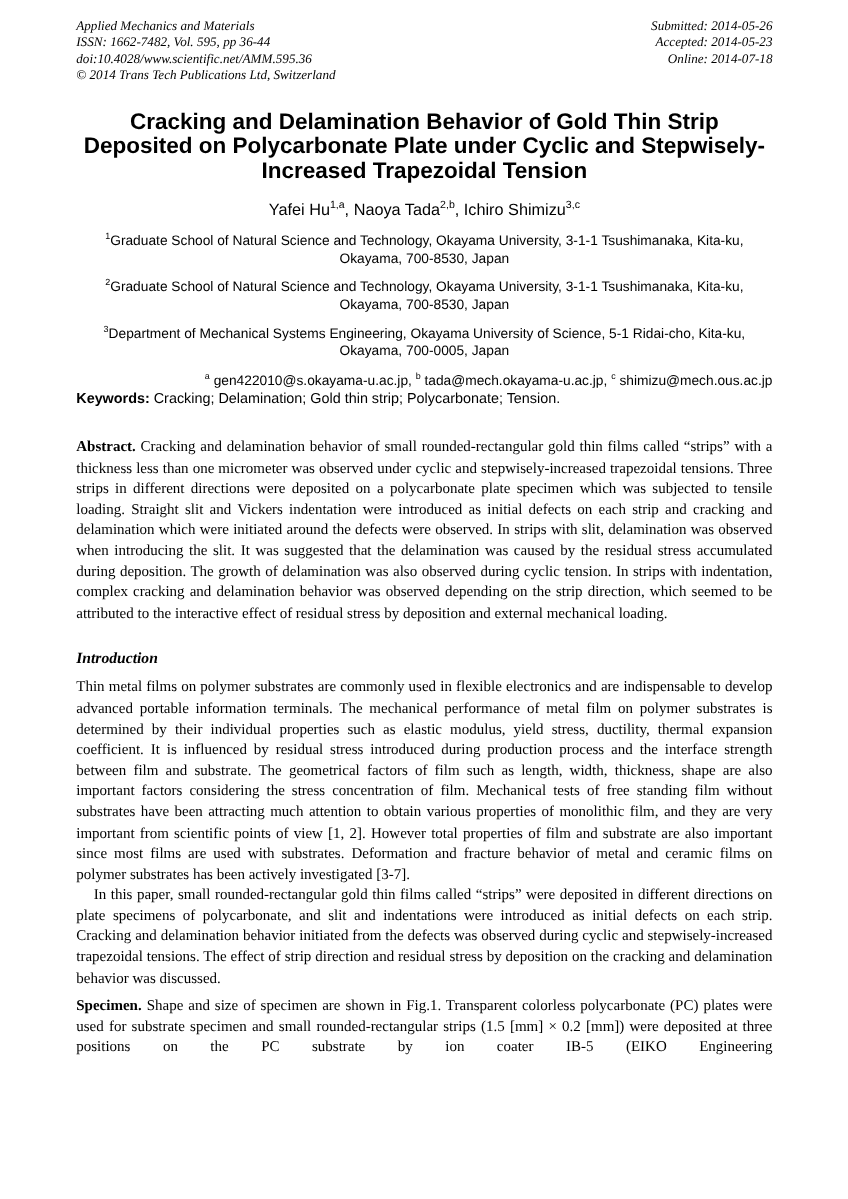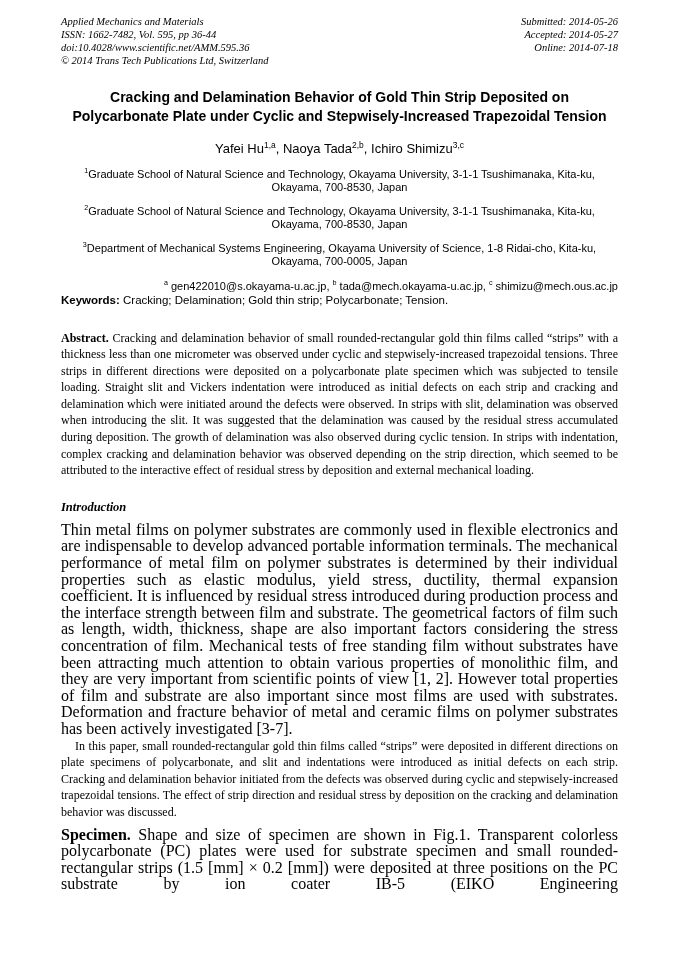--- a/index.html
+++ b/index.html
@@ -14,21 +14,21 @@
     font-family: "Liberation Serif", serif;
     border-radius: 12px;
   }
   .header { display: flex; justify-content: space-between; font-style: italic; font-size: 10.5px; line-height: 1.25; }
   .header-left div, .header-right div { white-space: nowrap; }
   .header-right { text-align: right; }
   .title {
     margin-top: 20px;
     text-align: center;
     font-family: "Liberation Sans", sans-serif;
-    font-size: 14px;
+    font-size: 18px;
     font-weight: bold;
     line-height: 19.5px;
   }
   .authors {
     margin-top: 13px;
     text-align: center;
     font-family: "Liberation Sans", sans-serif;
     font-size: 13px;
     line-height: 18px;
   }
@@ -46,54 +46,54 @@
     font-size: 11px;
     line-height: 14px;
   }
   .keywords {
     font-family: "Liberation Sans", sans-serif;
     font-size: 11.5px;
     line-height: 15px;
   }
   .body-par { margin-top: 22px; font-size: 12px; line-height: 16.6px; text-align: justify; }
   .section-heading { margin-top: 20px; font-size: 12.5px; font-weight: bold; line-height: 17px; font-style: italic; }
-  .first-par { margin-top: 6px; font-size: 16px; line-height: 16.6px; text-align: justify; }
+  .first-par { margin-top: 6px; font-size: 12px; line-height: 16.6px; text-align: justify; }
   .indent-par { font-size: 12px; line-height: 16.6px; text-align: justify; text-indent: 14px; }
   .cont { text-align-last: justify; }
   sup { font-size: 0.65em; vertical-align: super; line-height: 0; }
   b { font-weight: bold; }
 </style>
 </head>
 <body>
 
 <div class="page">
 
   <div class="header">
     <div class="header-left">
       <div>Applied Mechanics and Materials</div>
       <div>ISSN: 1662-7482, Vol. 595, pp 36-44</div>
       <div>doi:10.4028/www.scientific.net/AMM.595.36</div>
       <div>© 2014 Trans Tech Publications Ltd, Switzerland</div>
     </div>
     <div class="header-right">
       <div>Submitted: 2014-05-26</div>
-      <div>Accepted: 2014-05-27</div>
+      <div>Accepted: 2014-05-23</div>
       <div>Online: 2014-07-18</div>
     </div>
   </div>
 
   <h1 class="title">Cracking and Delamination Behavior of Gold Thin Strip Deposited on Polycarbonate Plate under Cyclic and Stepwisely-Increased Trapezoidal Tension</h1>
 
   <div class="authors"><span>Yafei Hu</span><sup>1,a</sup><span>, </span><span>Naoya Tada</span><sup>2,b</sup><span>, </span><span>Ichiro Shimizu</span><sup>3,c</sup></div>
 
   <div class="affiliation"><sup>1</sup><span>Graduate School of Natural Science and Technology, Okayama University, 3-1-1 Tsushimanaka, Kita-ku, Okayama, 700-8530, Japan</span></div>
 
   <div class="affiliation"><sup>2</sup><span>Graduate School of Natural Science and Technology, Okayama University, 3-1-1 Tsushimanaka, Kita-ku, Okayama, 700-8530, Japan</span></div>
 
-  <div class="affiliation"><sup>3</sup><span>Department of Mechanical Systems Engineering, Okayama University of Science, 1-8 Ridai-cho, Kita-ku, Okayama, 700-0005, Japan</span></div>
+  <div class="affiliation"><sup>3</sup><span>Department of Mechanical Systems Engineering, Okayama University of Science, 5-1 Ridai-cho, Kita-ku, Okayama, 700-0005, Japan</span></div>
 
   <div class="emails"><sup>a</sup><span> gen422010@s.okayama-u.ac.jp, </span><sup>b</sup><span> tada@mech.okayama-u.ac.jp, </span><sup>c</sup><span> shimizu@mech.ous.ac.jp</span></div>
 
   <div class="keywords"><b>Keywords:</b><span> Cracking; Delamination; Gold thin strip; Polycarbonate; Tension.</span></div>
 
   <div class="body-par"><b>Abstract.</b><span> Cracking and delamination behavior of small rounded-rectangular gold thin films called “strips” with a thickness less than one micrometer was observed under cyclic and stepwisely-increased trapezoidal tensions. Three strips in different directions were deposited on a polycarbonate plate specimen which was subjected to tensile loading. Straight slit and Vickers indentation were introduced as initial defects on each strip and cracking and delamination which were initiated around the defects were observed. In strips with slit, delamination was observed when introducing the slit. It was suggested that the delamination was caused by the residual stress accumulated during deposition. The growth of delamination was also observed during cyclic tension. In strips with indentation, complex cracking and delamination behavior was observed depending on the strip direction, which seemed to be attributed to the interactive effect of residual stress by deposition and external mechanical loading.</span></div>
 
   <h2 class="section-heading">Introduction</h2>
 
   <div class="first-par">Thin metal films on polymer substrates are commonly used in flexible electronics and are indispensable to develop advanced portable information terminals. The mechanical performance of metal film on polymer substrates is determined by their individual properties such as elastic modulus, yield stress, ductility, thermal expansion coefficient. It is influenced by residual stress introduced during production process and the interface strength between film and substrate. The geometrical factors of film such as length, width, thickness, shape are also important factors considering the stress concentration of film. Mechanical tests of free standing film without substrates have been attracting much attention to obtain various properties of monolithic film, and they are very important from scientific points of view [1, 2]. However total properties of film and substrate are also important since most films are used with substrates. Deformation and fracture behavior of metal and ceramic films on polymer substrates has been actively investigated [3-7].</div>

